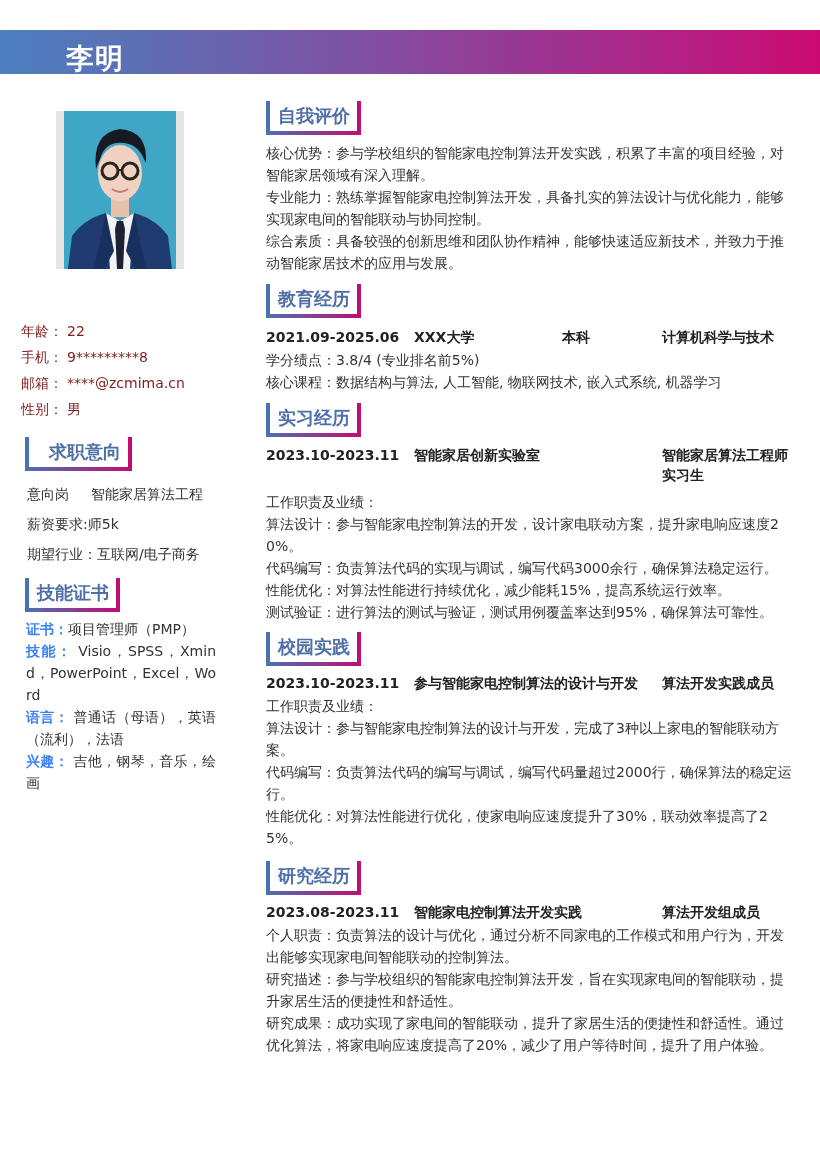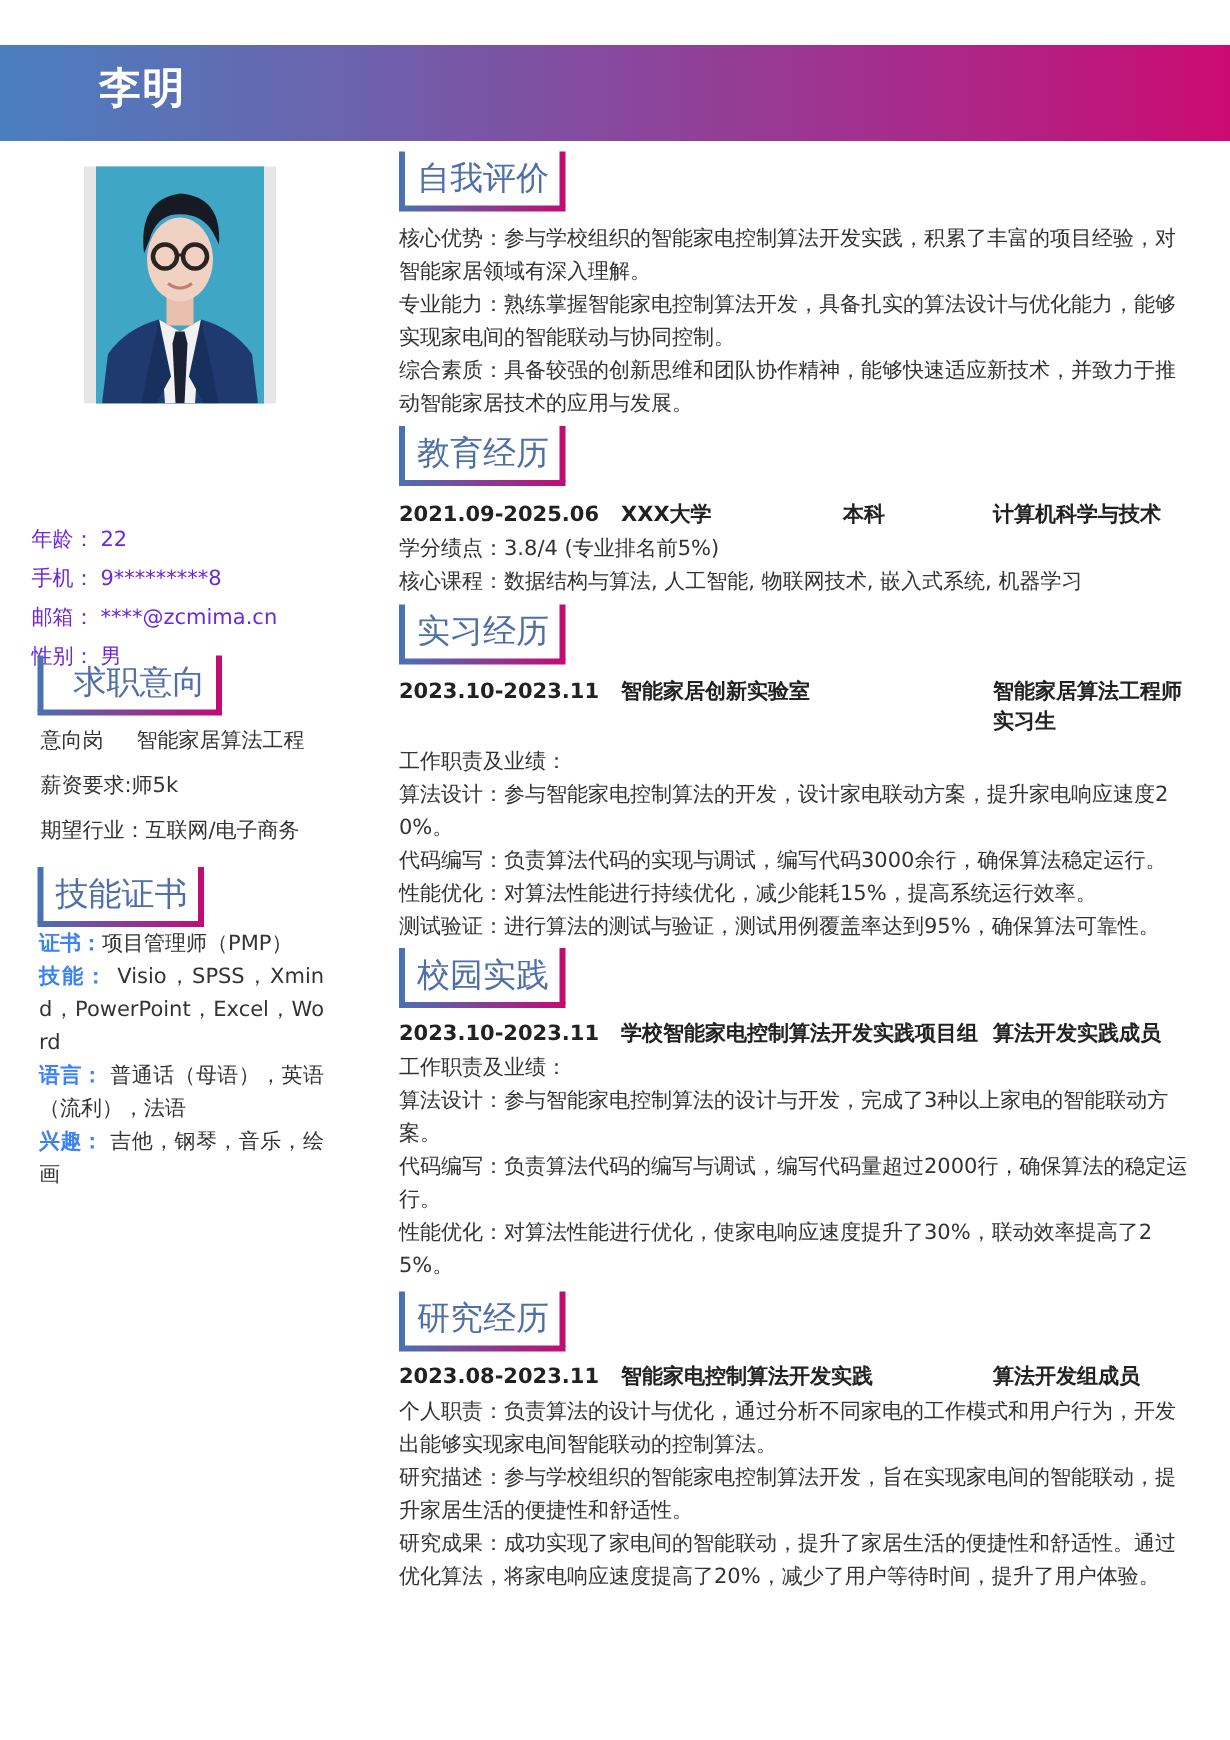--- a/index.html
+++ b/index.html
@@ -1,46 +1,46 @@
 <!DOCTYPE html>
 <html><head>
 <meta charset="utf-8">
 <style>
   * { box-sizing: border-box; margin: 0; padding: 0; }
   html, body { width: 820px; height: 1160px; background: #ffffff; overflow: hidden; }
   body { font-family: "DejaVu Sans", "Liberation Sans", sans-serif; color: #333333; position: relative; }
 
   .header {
-    position: absolute; left: 0; top: 30px; width: 820px; height: 64px;
+    position: absolute; left: 0; top: 30px; width: 820px; height: 44px;
     background: linear-gradient(90deg, #4a7fbf 0%, #6b63ad 28%, #8a469c 52%, #a82a8a 75%, #cc0b72 100%);
   }
   .header .name {
     position: absolute; left: 66px; top: 10px;
     font-size: 28px; font-weight: bold; color: #ffffff; letter-spacing: 1px;
   }
 
   
   .left { position: absolute; left: 0; top: 90px; width: 240px; }
   .photo-frame {
     position: absolute; left: 56px; top: 21px; width: 128px; height: 158px; background: #e6e6e6;
   }
   .photo {
     position: absolute; left: 8px; top: 0; width: 112px; height: 158px; overflow: hidden;
     background: #3fa4c4;
   }
   .photo svg { display: block; }
 
-  .info { position: absolute; left: 21px; top: 228px; width: 210px; font-size: 14px; line-height: 26px; color: #6d28d9; margin-top: 29px; }
+  .info { position: absolute; left: 21px; top: 228px; width: 210px; font-size: 14px; line-height: 26px; color: #7f1d1d; }
   .info .row { display: flex; }
   .info .lbl { width: 46px; }
 
   .sec-title {
     display: inline-block; position: relative;
     padding: 3px 7px 4px 8px;
-    font-size: 22px; font-weight: normal; color: #4f6fa8;
+    font-size: 18px; font-weight: bold; color: #4f6fa8;
     border-left: 4px solid #4a72b3;
     border-right: 4px solid #c10c74;
   }
   .sec-title::after {
     content: ""; position: absolute; left: -4px; right: -4px; bottom: -3px; height: 4px;
     background: linear-gradient(90deg, #4a72b3, #c10c74);
   }
 
   .intent-title { position: absolute; left: 25px; top: 347px; padding-left: 20px; }
   .intent { position: absolute; left: 27px; top: 389px; width: 210px; font-size: 14px; line-height: 30px; color: #333; }
@@ -198,21 +198,21 @@
       <div>代码编写：负责算法代码的实现与调试，编写代码3000余行，确保算法稳定运行。</div>
       <div>性能优化：对算法性能进行持续优化，减少能耗15%，提高系统运行效率。</div>
       <div>测试验证：进行算法的测试与验证，测试用例覆盖率达到95%，确保算法可靠性。</div>
     </div>
   </div>
 
   <div class="section s-campus">
     <div class="sec-title">校园实践</div>
     <div class="entry-head wide">
       <span class="c1">2023.10-2023.11</span>
-      <span class="c2">学校智能家电控制算法开发实践项目组</span>
+      <span class="c2">参与智能家电控制算法的设计与开发</span>
       <span class="c4">算法开发实践成员</span>
     </div>
     <div class="body-text">
       <div>工作职责及业绩：</div>
       <div>算法设计：参与智能家电控制算法的设计与开发，完成了3种以上家电的智能联动方案。</div>
       <div>代码编写：负责算法代码的编写与调试，编写代码量超过2000行，确保算法的稳定运行。</div>
       <div>性能优化：对算法性能进行优化，使家电响应速度提升了30%，联动效率提高了25%。</div>
     </div>
   </div>
 

